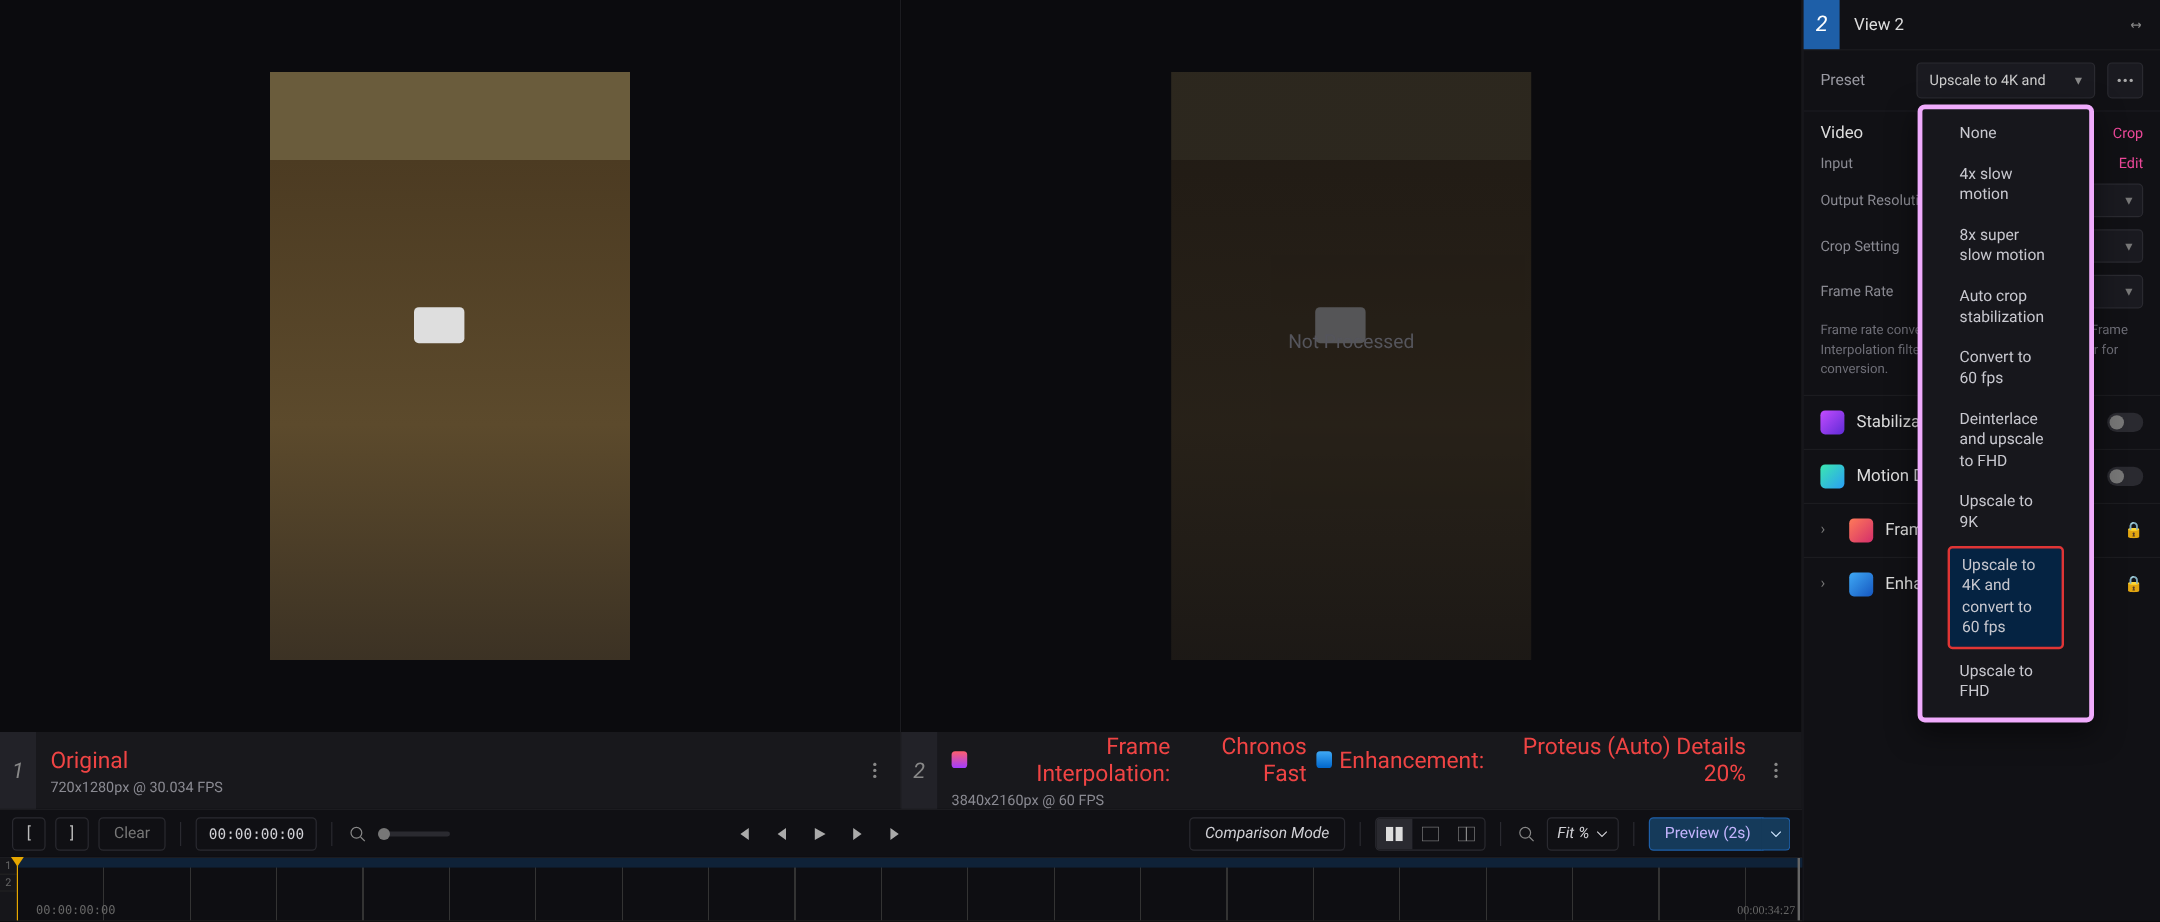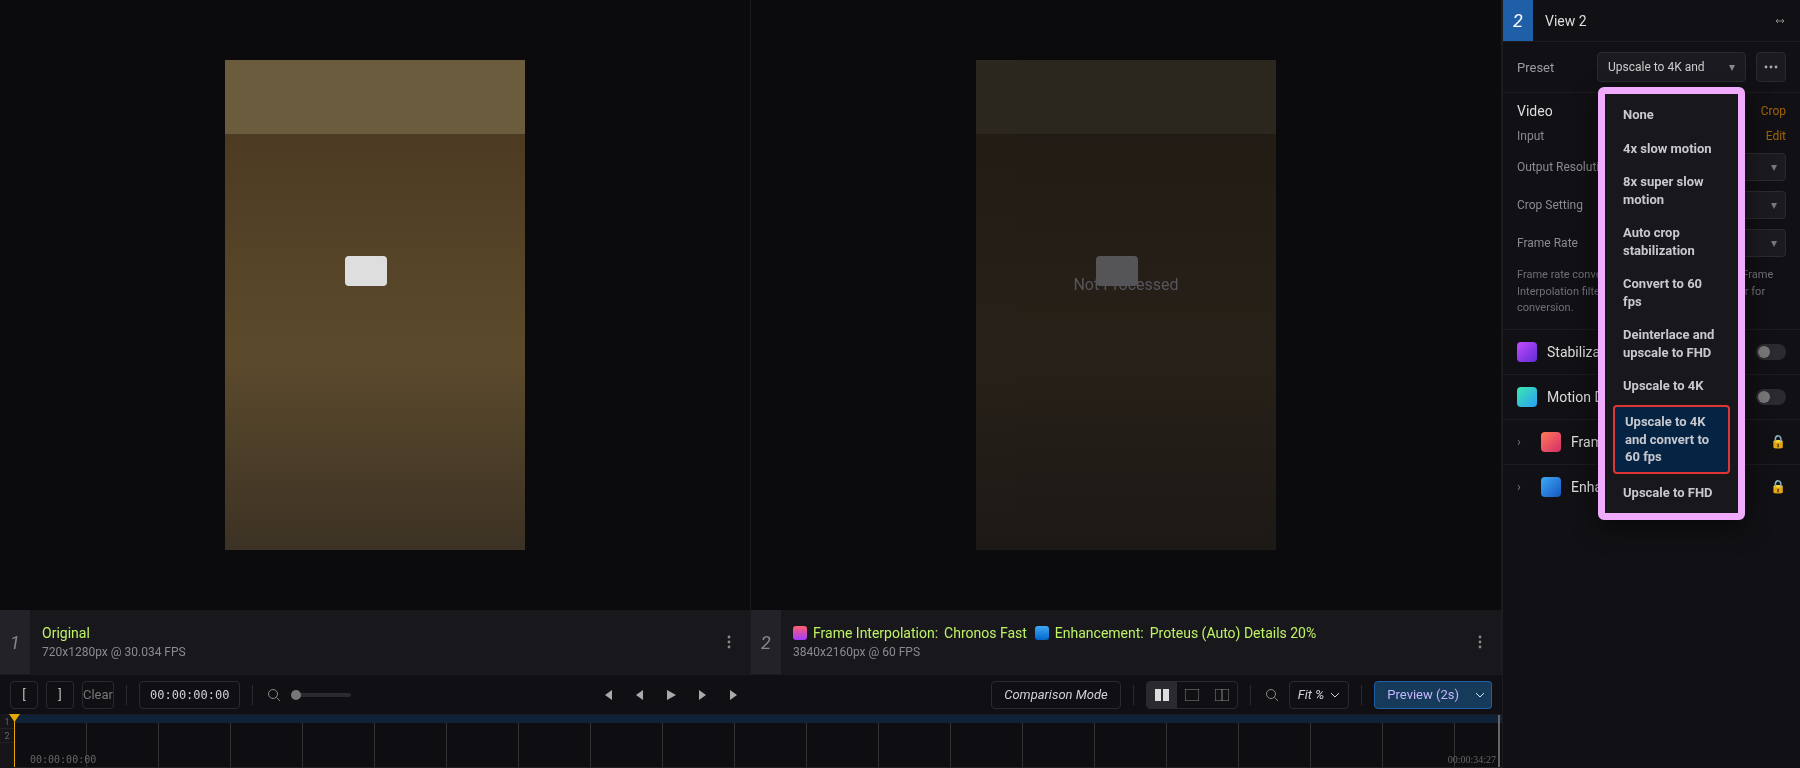--- a/index.html
+++ b/index.html
@@ -13,33 +13,33 @@
   .view { flex: 1; display: flex; flex-direction: column; border-right: 1px solid #1c1c20; position: relative; }
   .view-canvas { flex: 1; background: #0b0b0e; display: flex; align-items: center; justify-content: center; position: relative; overflow: hidden; }
   .video-thumb { width: 300px; height: 490px; background: linear-gradient(#6a5c3c 0%, #6a5c3c 15%, #4c3b22 15%, #5c4a2c 60%, #3c3224 100%); position: relative; }
   .video-thumb::before { content:""; position:absolute; left:40%; top:40%; width:42px; height:30px; background:#dedede; border-radius:4px; }
   .not-processed { position:absolute; top:45%; left:0; right:0; text-align:center; color:#55555c; font-size:16px; }
   .not-processed .sub { font-size:12px; margin-top:6px; color:#4a4a50; }
 
   .view-footer { display:flex; align-items:center; background:#18181c; height:64px; }
   .view-index { width:30px; align-self:stretch; display:flex; align-items:center; justify-content:center; background:#222228; font-size:18px; font-style:italic; color:#888; }
   .view-footer .meta { padding:0 12px; flex:1; }
-  .view-footer .line1 { font-size:14px; color:#bef264; margin-bottom:4px; display:flex; gap:8px; align-items:center;text-align:right; }
+  .view-footer .line1 { font-size:19px; color:#ef4444; margin-bottom:4px; display:flex; gap:8px; align-items:center;text-align:right; }
   .view-footer .line2 { font-size:12px; color:#8a8a92; }
   .dots-btn { width:26px; height:26px; margin-right:8px; display:flex; align-items:center; justify-content:center; color:#888; border-radius:4px; }
 
   .chip { display:inline-flex; align-items:center; gap:6px; }
   .chip-ico { width:14px; height:14px; border-radius:3px; }
   .chip-red { background:linear-gradient(#ff5f6d,#a13cff); }
   .chip-blue { background:linear-gradient(#3fa9f5,#0066cc); }
 
   
   .transport { height:40px; background:#101014; display:flex; align-items:center; padding:0 10px; gap:8px; border-top:1px solid #1c1c20; }
   .sq-btn { width:28px; height:28px; display:flex; align-items:center; justify-content:center; border:1px solid #2a2a30; border-radius:4px; color:#bbb; }
-  .clear-btn { height:28px; padding:0 0; border:1px solid #2a2a30; border-radius:4px; color:#777; display:flex; align-items:center; }
+  .clear-btn { height:28px; padding:0 12px; border:1px solid #2a2a30; border-radius:4px; color:#777; display:flex; align-items:center; }
   .tc-box { height:28px; padding:0 10px; border:1px solid #2a2a30; border-radius:4px; display:flex; align-items:center; font-family: ui-monospace, monospace; font-size:12px; }
   .zoom-ico { width:18px; height:18px; display:flex; align-items:center; justify-content:center; color:#888; }
   .mini-slider { width:60px; height:4px; background:#2a2a30; border-radius:2px; position:relative; }
   .mini-slider .knob { position:absolute; left:0; top:-3px; width:10px; height:10px; border-radius:50%; background:#777; }
   .sep { width:1px; height:20px; background:#2a2a30; margin:0 4px; }
   .spacer { flex:1; }
   .play-ctrl { display:flex; gap:6px; align-items:center; }
   .play-ctrl .pbtn { width:26px; height:26px; display:flex; align-items:center; justify-content:center; color:#aaa; }
   .pill { height:28px; padding:0 12px; border:1px solid #2a2a30; border-radius:4px; display:flex; align-items:center; gap:6px;font-style:italic; }
   .seg { display:flex; border:1px solid #2a2a30; border-radius:4px; overflow:hidden; }
@@ -67,27 +67,27 @@
   .side-header .title { flex:1; padding-left:12px; font-size:14px; color:#ddd; }
   .expand-btn { width:28px; height:28px; margin-right:6px; display:flex; align-items:center; justify-content:center; color:#888; }
 
   .panel-row { display:flex; align-items:center; padding:10px 14px; gap:10px; }
   .panel-row .label { flex:0 0 70px; color:#9a9aa2; font-size:13px; }
   .dd { flex:1; height:30px; background:#1a1a20; border:1px solid #2a2a30; border-radius:4px; display:flex; align-items:center; padding:0 10px; position:relative; color:#ccc; font-size:12px; }
   .dd .caret { margin-left:auto; color:#888; }
   .icon-btn { width:30px; height:30px; background:#1a1a20; border:1px solid #2a2a30; border-radius:4px; display:flex; align-items:center; justify-content:center; color:#aaa; }
 
   
-  .dd-menu { position:absolute; top:34px; left:0; right:0; background:#17171c; border:7px solid #f0abfc; border-radius:6px; box-shadow:0 8px 24px rgba(0,0,0,.5); z-index:50; padding:4px 4px;font-weight:bold; }
+  .dd-menu { position:absolute; top:34px; left:0; right:0; background:#17171c; border:4px solid #f0abfc; border-radius:6px; box-shadow:0 8px 24px rgba(0,0,0,.5); z-index:50; padding:4px 17px; }
   .dd-item { padding:8px 14px; font-size:13px; color:#c8c8cf; line-height:1.35; }
   .dd-item.selected { background:#052342; border:2px solid #e03535; border-radius:4px; margin:2px 4px; padding:6px 10px; }
 
   .section-head { display:flex; align-items:center; padding:10px 14px; border-top:1px solid #1c1c20; }
   .section-head .t { flex:1; font-size:14px; color:#ddd; }
-  .crop-link, .edit-link { font-size:12px; color:#a16207; }
+  .crop-link, .edit-link { font-size:12px; color:#ec4899; }
 
   .rows { padding:0 14px 10px; display:flex; flex-direction:column; gap:10px; }
   .kv { display:flex; align-items:center; gap:8px; }
   .kv .k { flex:0 0 110px; color:#8a8a92; font-size:12px; }
   .kv .v { flex:1; }
   .select { height:28px; background:#1a1a20; border:1px solid #2a2a30; border-radius:4px; display:flex; align-items:center; padding:0 8px; color:#bbb; font-size:12px; }
   .select .caret { margin-left:auto; color:#777; }
 
   .note { font-size:11px; color:#6f6f78; line-height:1.5; padding:0 14px 12px; }
 
@@ -297,21 +297,21 @@
         <span>Upscale to 4K and </span>
         <span class="caret">▾</span>
 
         <div class="dd-menu">
           <div class="dd-item">None</div>
           <div class="dd-item">4x slow motion</div>
           <div class="dd-item">8x super slow motion</div>
           <div class="dd-item">Auto crop stabilization</div>
           <div class="dd-item">Convert to 60 fps</div>
           <div class="dd-item">Deinterlace and upscale to FHD</div>
-          <div class="dd-item">Upscale to 4K</div>
+          <div class="dd-item">Upscale to 9K</div>
           <div class="dd-item selected">Upscale to 4K and convert to 60 fps</div>
           <div class="dd-item">Upscale to FHD</div>
         </div>
       </div>
       <div class="icon-btn">
         <svg width="14" height="4" viewBox="0 0 14 4">
             <circle cx="2" cy="2" r="1.4" fill="currentColor"></circle>
             <circle cx="7" cy="2" r="1.4" fill="currentColor"></circle>
             <circle cx="12" cy="2" r="1.4" fill="currentColor"></circle>
           </svg>

